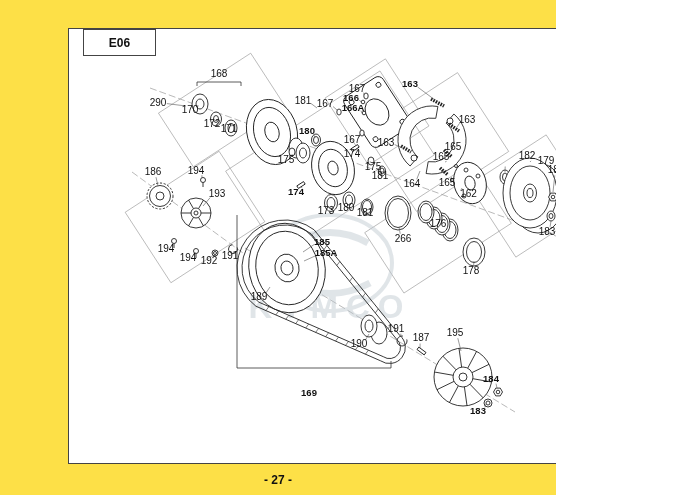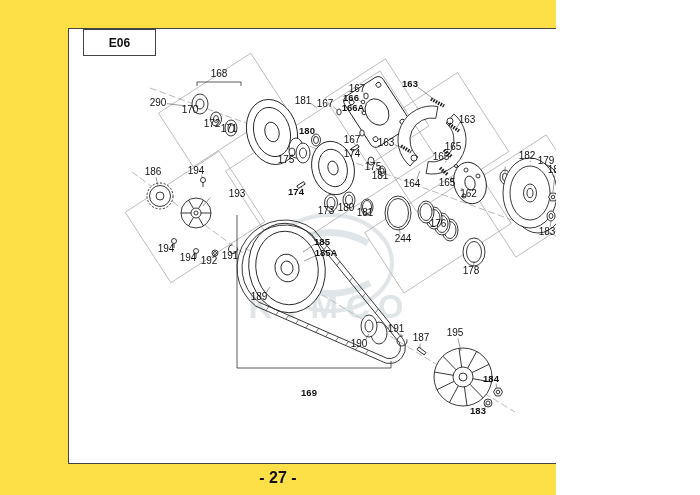--- a/index.html
+++ b/index.html
@@ -7,21 +7,21 @@
         font-family:Liberation Sans, sans-serif;color:#111;}
   .frame{position:absolute;left:68px;top:28px;width:568px;height:434px;border:1.3px solid #444;background:#fff;}
   .hdr-code{position:absolute;left:83px;top:29px;width:71px;height:25px;border:1px solid #444;background:#fff;
         display:flex;align-items:center;justify-content:center;font-weight:bold;font-size:12px;z-index:5;}
   .hdr-title{position:absolute;left:154px;top:29px;width:136px;height:25px;border:1px solid #444;background:#fff;
         display:flex;align-items:center;padding-left:12px;box-sizing:border-box;font-weight:bold;font-size:12px;z-index:5;}
   svg.diagram{position:absolute;left:0;top:0;z-index:2;}
   .labels{position:absolute;left:0;top:0;width:700px;height:495px;z-index:3;pointer-events:none;}
   .part-label{position:absolute;transform:translate(-50%,-50%);font-size:10px;line-height:1;white-space:nowrap;color:#111;}
   .part-label.bold{font-weight:bold;font-size:9.5px;}
-  .footer{position:absolute;left:0;right:0;bottom:8px;text-align:center;font-size:16px;font-weight:bold;z-index:4;}
+  .footer{position:absolute;left:0;right:0;bottom:8px;text-align:center;font-size:12px;font-weight:bold;z-index:4;}
 </style>
 </head>
 <body>
 
 <div class="page">
 
   <div class="frame"></div>
   <div class="hdr-code">E06</div>
 
   <svg class="diagram" width="700" height="495" viewBox="0 0 700 495">
@@ -338,25 +338,25 @@
       <span class="part-label bold" style="left: 307px; top: 131px;">180</span>
       <span class="part-label" style="left: 286px; top: 160px;">175</span>
       <span class="part-label" style="left: 352px; top: 154px;">174</span>
       <span class="part-label" style="left: 373px; top: 167px;">175</span>
       <span class="part-label" style="left: 380px; top: 176px;">181</span>
       <span class="part-label bold" style="left: 296px; top: 192px;">174</span>
       <span class="part-label" style="left: 326px; top: 211px;">173</span>
       <span class="part-label" style="left: 346px; top: 208px;">180</span>
       <span class="part-label" style="left: 365px; top: 213px;">181</span>
       <span class="part-label" style="left: 438px; top: 204px; margin-top: 20px;">176</span>
-      <span class="part-label" style="left: 403px; top: 239px;">244</span>
+      <span class="part-label" style="left: 403px; top: 239px;">266</span>
       <span class="part-label" style="left: 471px; top: 271px;">178</span>
       <span class="part-label" style="left: 153px; top: 172px;">186</span>
       <span class="part-label" style="left: 196px; top: 171px;">194</span>
-      <span class="part-label" style="left: 217px; top: 194px; margin-left: 20px;">193</span>
+      <span class="part-label" style="left: 217px; top: 194px;">193</span>
       <span class="part-label" style="left: 166px; top: 249px;">194</span>
       <span class="part-label" style="left: 188px; top: 258px;">194</span>
       <span class="part-label" style="left: 209px; top: 261px;">192</span>
       <span class="part-label" style="left: 230px; top: 256px;">191</span>
       <span class="part-label bold" style="left: 322px; top: 242px;">185</span>
       <span class="part-label bold" style="left: 326px; top: 253px;">185A</span>
       <span class="part-label" style="left: 259px; top: 297px;">189</span>
       <span class="part-label bold" style="left: 309px; top: 393px;">169</span>
       <span class="part-label" style="left: 359px; top: 344px;">190</span>
       <span class="part-label" style="left: 396px; top: 329px;">191</span>

